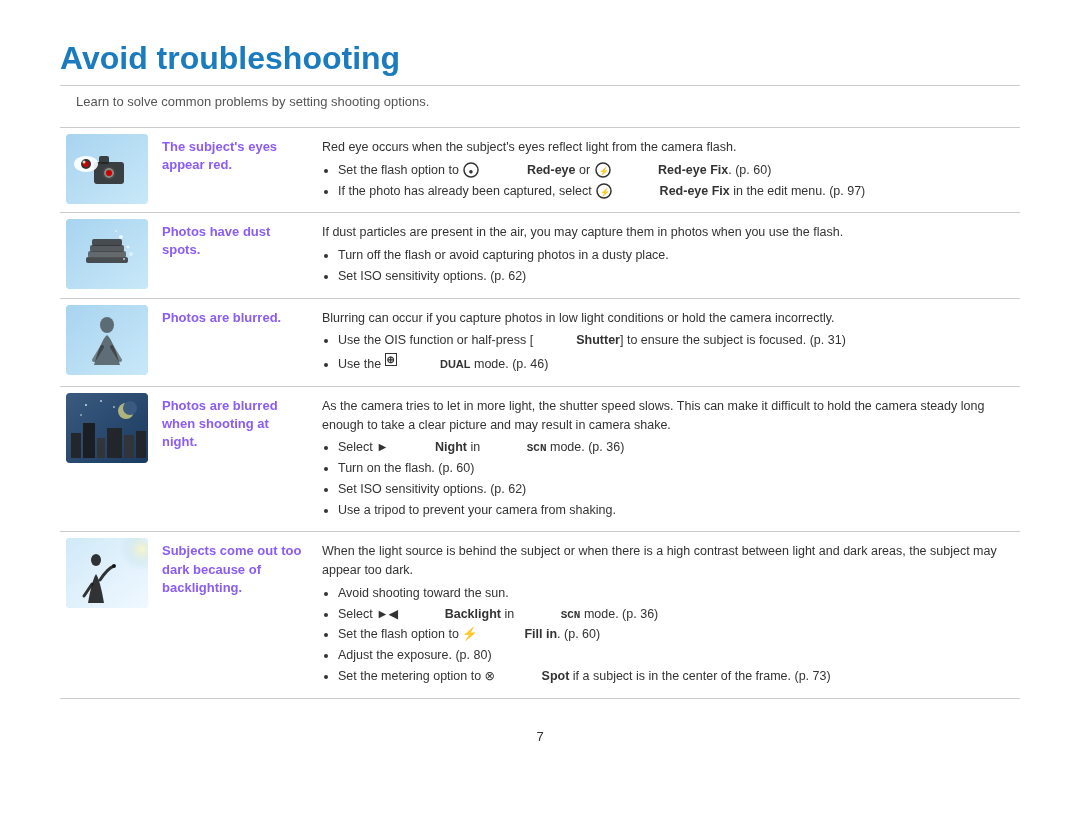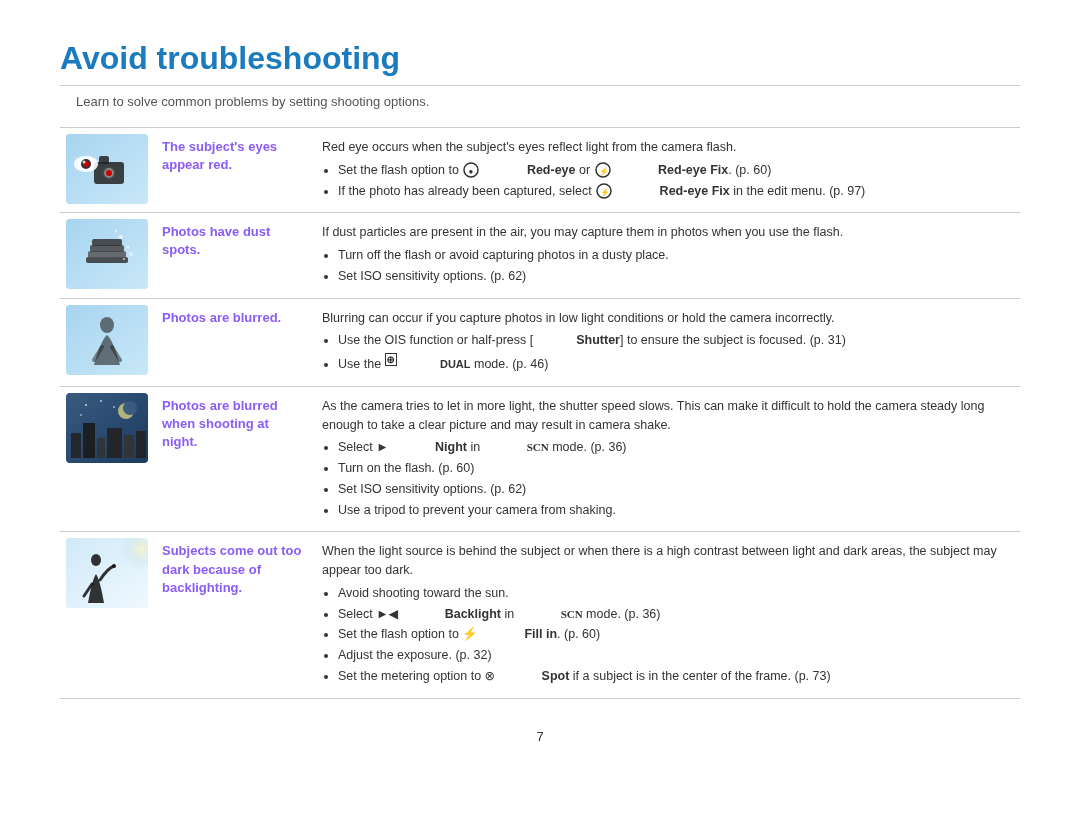--- a/index.html
+++ b/index.html
@@ -98,21 +98,21 @@
     .icon-night {
       background: linear-gradient(135deg, #5a8ab0 0%, #3a6a90 100%);
     }
     .icon-backlight {
       background: linear-gradient(135deg, #a8d4f0 0%, #e0f0fa 100%);
     }
     svg text {
       font-family: Arial, sans-serif;
     }
     .scn-text {
-      font-family: Liberation Serif, serif;
+      font-family: Liberation Mono, monospace;
       font-weight: bold;
       font-variant: small-caps;
       font-size: 11px;
       margin-top: 17px;
     }
     .inline-icon {
       display: inline-block;
       width: 16px;
       height: 16px;
       vertical-align: middle;
@@ -313,21 +313,21 @@
     </td>
     <td class="label-cell">
       <span class="label">Subjects come out too dark because of backlighting.</span>
     </td>
     <td class="content-cell">
       <span>When the light source is behind the subject or when there is a high contrast between light and dark areas, the subject may appear too dark.</span>
       <ul>
         <li>Avoid shooting toward the sun.</li>
         <li>Select ►◀ <span class="bold-term">Backlight</span> in <span class="bold-term scn-text">SCN</span> mode. (p. 36)</li>
         <li>Set the flash option to ⚡ <span class="bold-term">Fill in</span>. (p. 60)</li>
-        <li>Adjust the exposure. (p. 32)</li>
+        <li>Adjust the exposure. (p. 80)</li>
         <li>Set the metering option to ⊗ <span class="bold-term">Spot</span> if a subject is in the center of the frame. (p. 73)</li>
       </ul>
     </td>
   </tr>
 </tbody>
   </table>
 
 <div class="page-num">7</div>
 
 </body></html>

